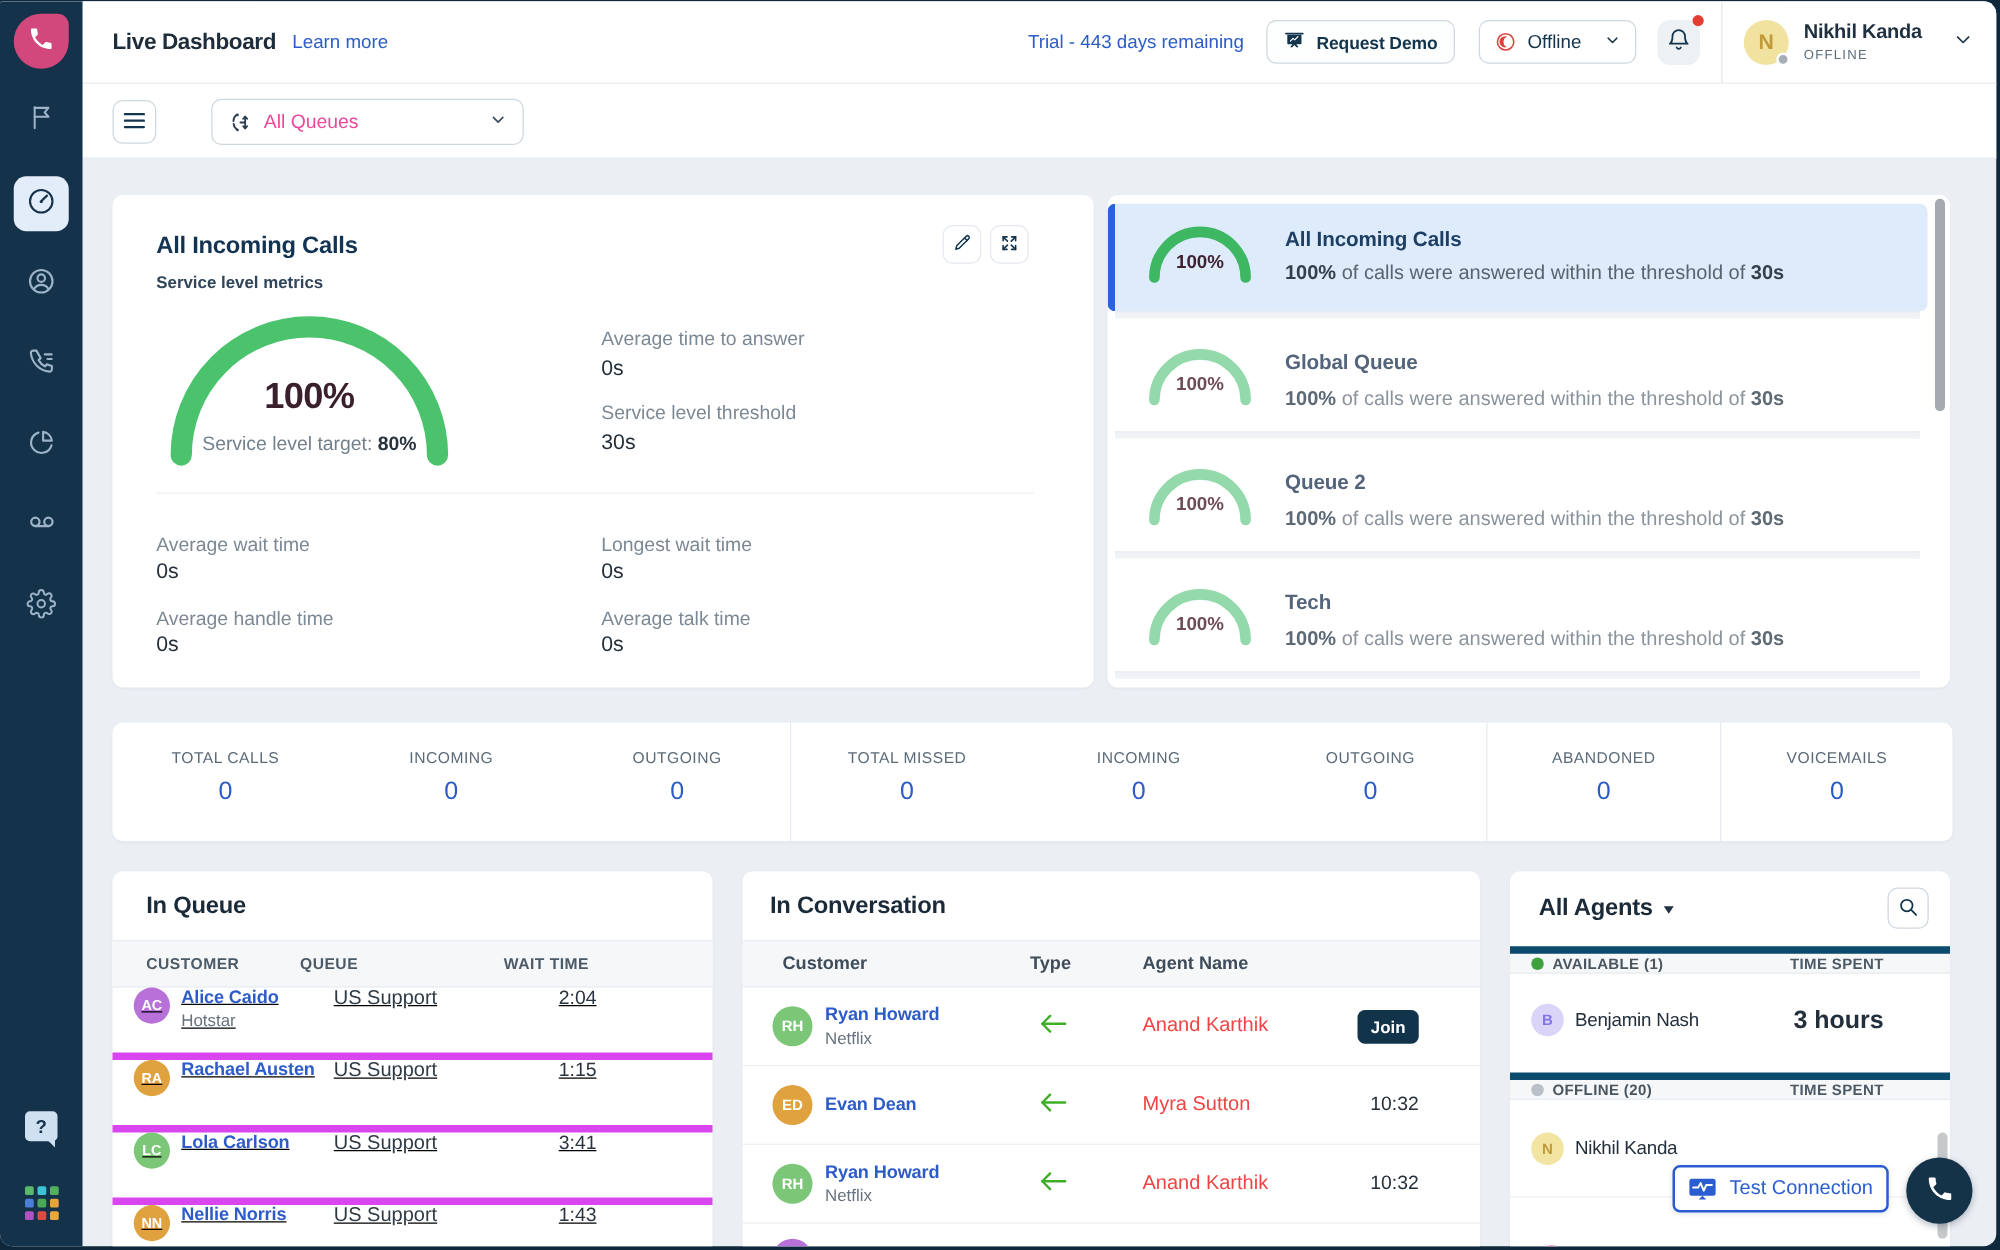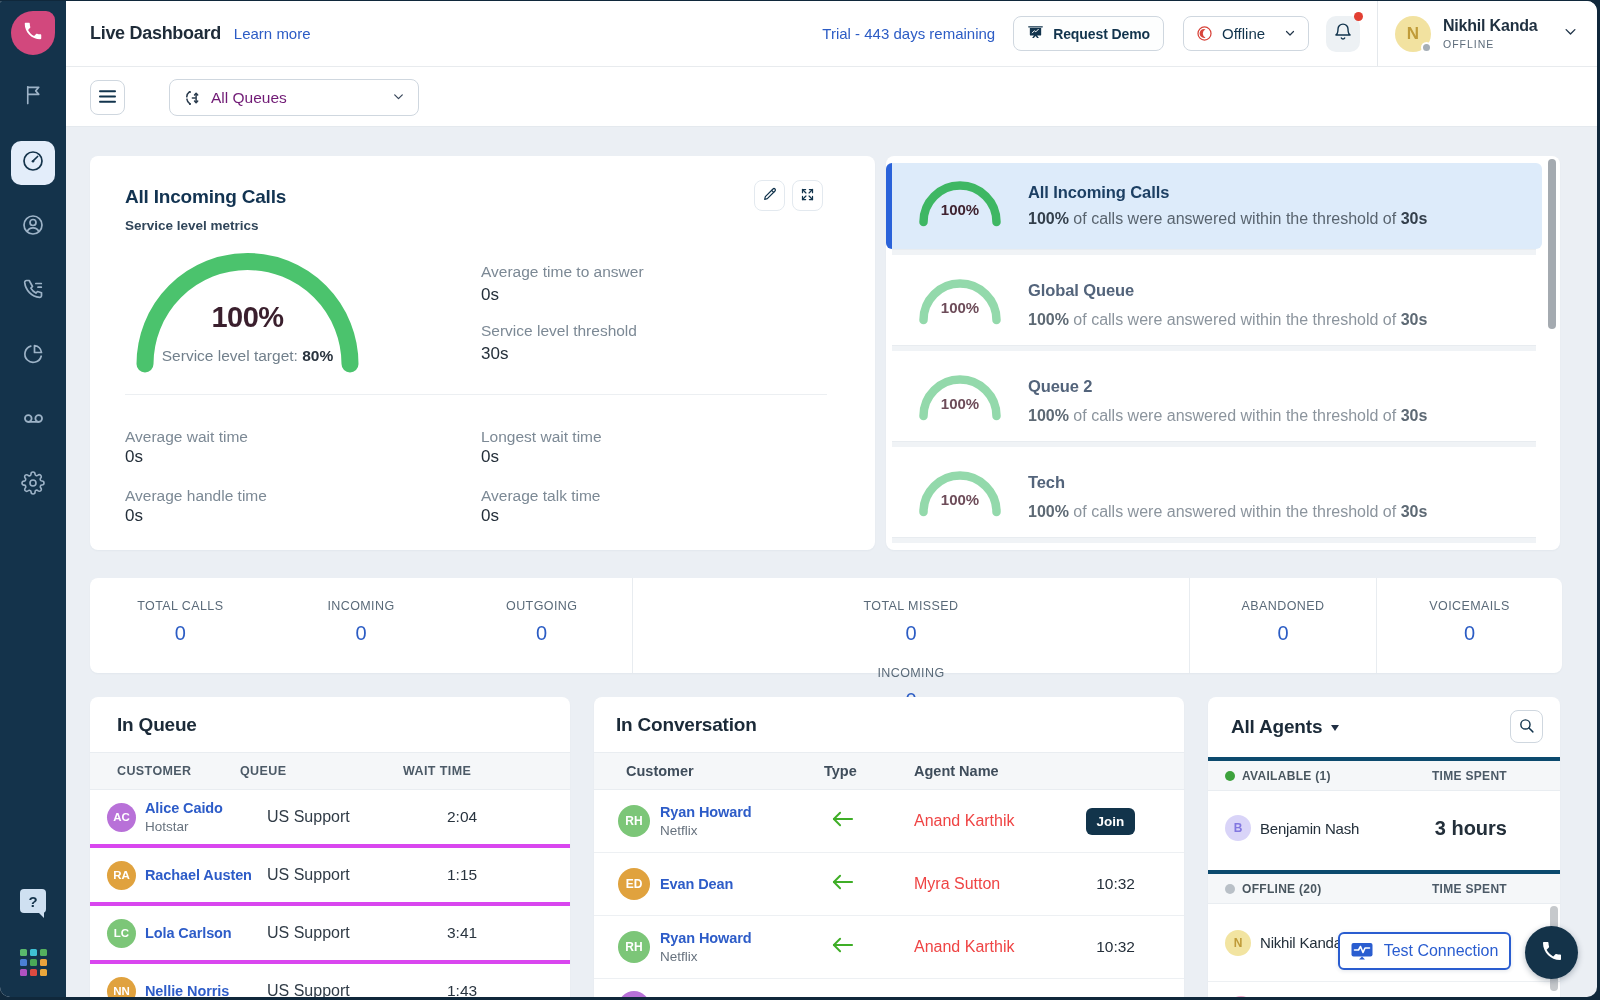--- a/index.html
+++ b/index.html
@@ -53,21 +53,21 @@
 
   
   .toolbar { position:absolute; left:66px; top:66px; width:1534px; height:60px; background:#fff; border-bottom:1px solid #e4e9ee; z-index:10; }
   .btn-burger { position:absolute; left:24px; top:13px; width:35px; height:35px; background:#fff; border:1px solid #cfd7df;
                 border-radius:8px; display:flex; align-items:center; justify-content:center; cursor:pointer; }
   .dd { position:absolute; top:12px; height:37px; background:#fff; border:1px solid #cfd7df; border-radius:8px;
         display:flex; align-items:center; padding:0 13px; cursor:pointer; }
   .dd-queues { left:103px; width:250px; }
   .dd-time { left:365px; width:247px; }
   .dd .dd-text { font-size:15.5px; margin-left:10px; }
-  .dd-queues .dd-text { color:#701a75; }
+  .dd-queues .dd-text { color:#ec4899; }
   .dd-time .dd-text { color:#12344d; }
   .dd .chev { margin-left:auto; }
 
   
   .content { position:absolute; left:68px; top:126px; width:1534px; height:871px; }
   .card { position:absolute; background:#fff; border-radius:8px; box-shadow:0 1px 2px rgba(18,52,77,0.04); }
 
   
   .sl-card { left:22px; top:29px; width:785px; height:394px; }
   .sl-title { position:absolute; left:35px; top:30px; font-size:19px; font-weight:bold; color:#123351; letter-spacing:-0.2px; }
@@ -115,21 +115,21 @@
   .avatar { border-radius:50%; display:flex; align-items:center; justify-content:center; color:#fff; font-weight:bold; flex:none; }
   .name-link { font-size:14.5px; font-weight:bold; color:#2d5cc8; letter-spacing:-0.1px; }
   .name-sub { font-size:13.5px; color:#67727e; margin-top:3px; }
 
   
   .in-queue { left:22px; top:570px; width:480px; height:430px; }
   .in-queue .panel-title { padding-left:27px; }
   .in-queue .thead { height:38px; font-size:12.5px; font-weight:bold; color:#4c5a67; letter-spacing:0.4px; }
   .iq-c1h { padding-left:27px; width:150px; }
   .iq-c2h { width:163px; }
-  .iq-row { display:flex; align-items:center; height:58px; border-bottom:4px solid #d946ef; }
+  .iq-row { display:flex; align-items:flex-start; height:58px; border-bottom:6px solid #d946ef;text-decoration:underline; }
   .iq-row .avatar { margin-left:17px; width:29px; height:29px; font-size:11.5px; }
   .iq-name { margin-left:9px; width:122px; }
   .iq-queue { width:180px; font-size:16px; color:#303b46; }
   .iq-wait { font-size:15.5px; color:#29343f; }
 
   
   .in-conv { left:526px; top:570px; width:590px; height:430px; }
   .in-conv .panel-title { padding-left:22px; }
   .in-conv .thead { height:38px; font-size:14.5px; font-weight:bold; color:#3f4d5b; }
   .ic-c1h { padding-left:32px; width:230px; }
@@ -143,21 +143,21 @@
   .btn-join { position:absolute; right:49px; top:18px; width:49px; height:27px; background:#12344b; color:#fff; border:none;
               border-radius:6px; font-size:13.5px; font-weight:bold; font-family:Liberation Sans, sans-serif; cursor:pointer; }
   .ic-partial { position:absolute; left:24px; top:294px; width:32px; height:32px; border-radius:50%; }
 
   
   .agents { left:1140px; top:570px; width:352px; height:430px; }
   .agents .panel-title { padding-left:23px; height:60px; }
   .title-caret { margin-left:9px; border:4.5px solid transparent; border-top:6px solid #213044; margin-top:5px; }
   .btn-search { position:absolute; right:17px; top:13px; width:33px; height:33px; background:#fff; border:1px solid #cfd7df;
                 border-radius:8px; display:flex; align-items:center; justify-content:center; cursor:pointer; }
-  .ag-head { display:flex; align-items:center; height:34px; background:#f5f7f9; border-top:4px solid #0c4a6e; border-bottom:1px solid #e9edf1; }
+  .ag-head { display:flex; align-items:center; height:22px; background:#f5f7f9; border-top:6px solid #0c4a6e; border-bottom:1px solid #e9edf1; }
   .ag-head .dot { width:10px; height:10px; border-radius:50%; margin-left:17px; }
   .ag-head .lbl { margin-left:7px; font-size:12px; font-weight:bold; color:#49565f; letter-spacing:0.3px; }
   .ag-head .right { margin-left:auto; margin-right:53px; font-size:12px; font-weight:bold; color:#4c5a67; letter-spacing:0.3px; }
   .ag-row { display:flex; align-items:center; }
   .ag-row .avatar { margin-left:17px; width:26px; height:26px; font-size:12px; }
   .ag-name { margin-left:9px; font-size:15px; color:#232f3a; letter-spacing:-0.2px; }
   .ag-time { margin-left:auto; margin-right:53px; font-size:20px; font-weight:bold; color:#232f3a; }
   .ag-gap { height:5px; }
   .ag-partial { position:absolute; left:20px; top:299px; width:26px; height:26px; border-radius:50%; }
   .ag-scrollbar { position:absolute; right:2px; top:209px; width:8px; height:85px; background:#c6c9cc; border-radius:4px; }
@@ -469,21 +469,21 @@
         </div>
         <div class="stat-cell" style="flex:1">
           <span class="stat-label">INCOMING</span>
             <span class="stat-value">0</span>
         </div>
         <div class="stat-cell" style="flex:1">
           <span class="stat-label">OUTGOING</span>
             <span class="stat-value">0</span>
         </div>
       </div>
-      <div class="stat-group" style="width:557px;flex-direction:column;">
+      <div class="stat-group" style="width:557px;">
         <div class="stat-cell" style="flex:1">
           <span class="stat-label">TOTAL MISSED</span>
             <span class="stat-value">0</span>
         </div>
         <div class="stat-cell" style="flex:1">
           <span class="stat-label">INCOMING</span>
             <span class="stat-value">0</span>
         </div>
         <div class="stat-cell" style="flex:1">
           <span class="stat-label">OUTGOING</span>

